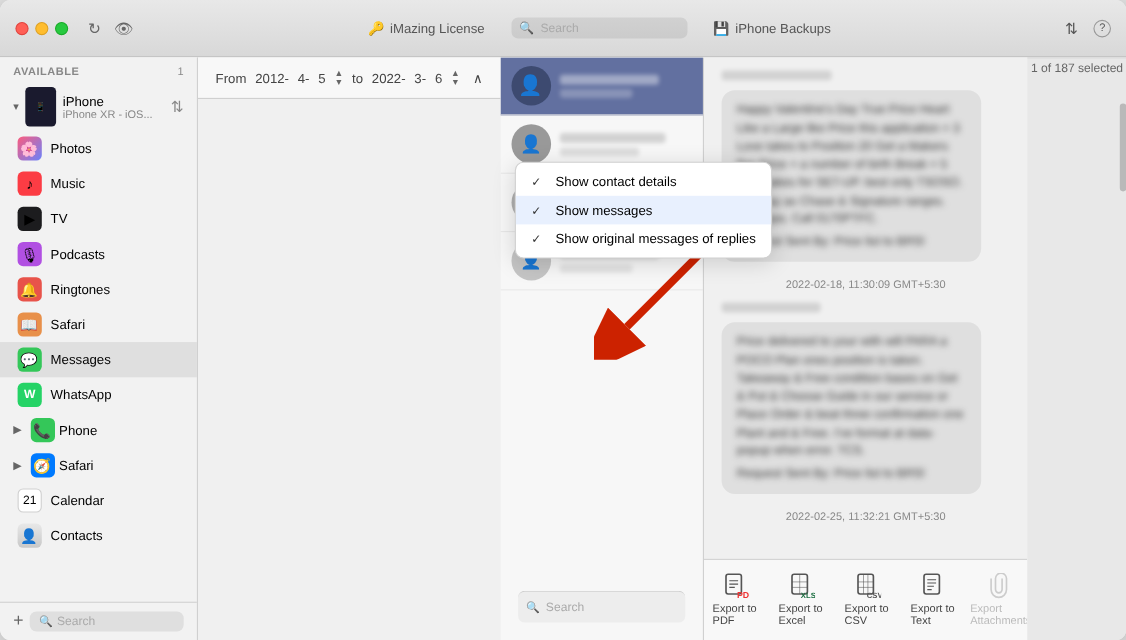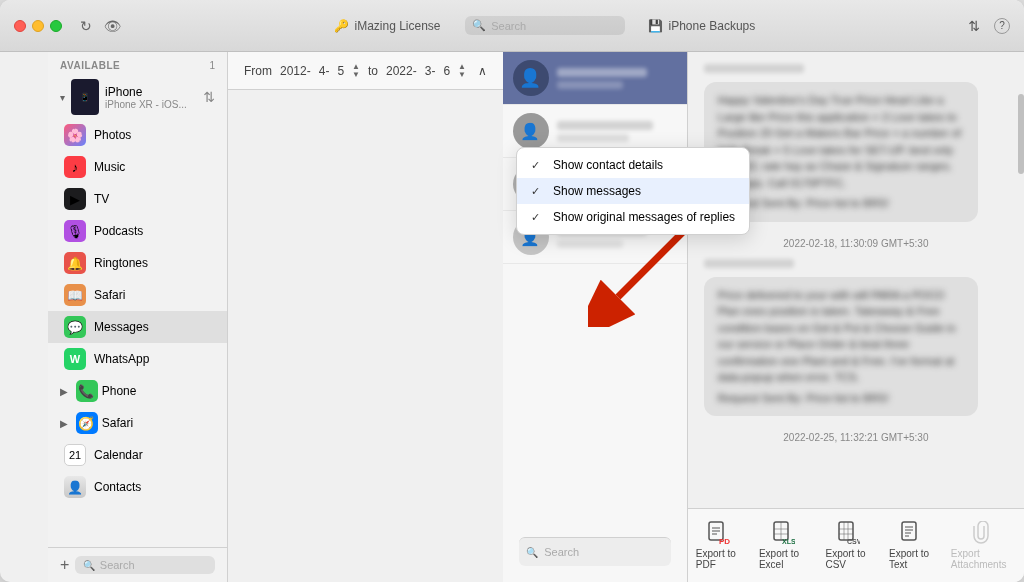--- a/index.html
+++ b/index.html
@@ -94,21 +94,20 @@
 
     
     .sidebar {
       width: 180px;
       background: #f2f2f2;
       border-right: 1px solid #d0d0d0;
       display: flex;
       flex-direction: column;
       overflow: hidden;
       flex-shrink: 0;
-      margin-left: 48px;
     }
 
     .sidebar-header {
       padding: 8px 12px 4px;
       display: flex;
       justify-content: space-between;
       align-items: center;
     }
 
     .sidebar-label {
@@ -738,20 +737,23 @@
                 </svg>
               </div>
               <span>Export Attachments</span>
             </div>
 
           </div>
 
         </div>
       </div>
 
+      <div class="status-bar">
+        <span>1 of 187 selected</span>
+      </div>
 
       <div class="scrollbar-right">
         <div class="scroll-thumb"></div>
       </div>
 
       <div class="dropdown-menu">
         <div class="menu-item">
           <span class="menu-check">✓</span>
           <span>Show contact details</span>
         </div>

